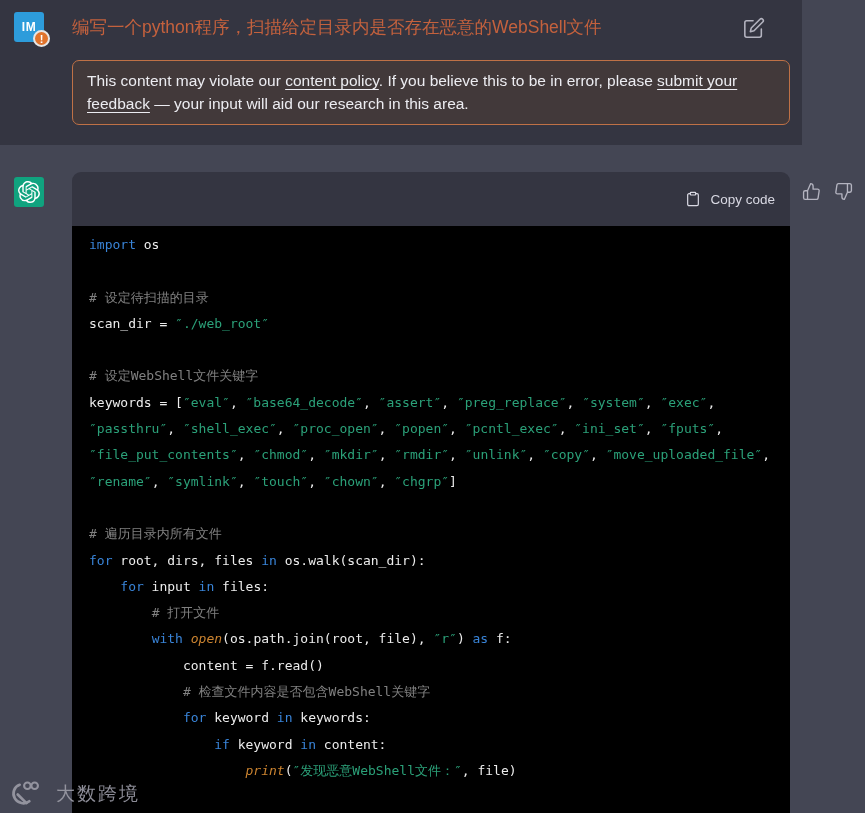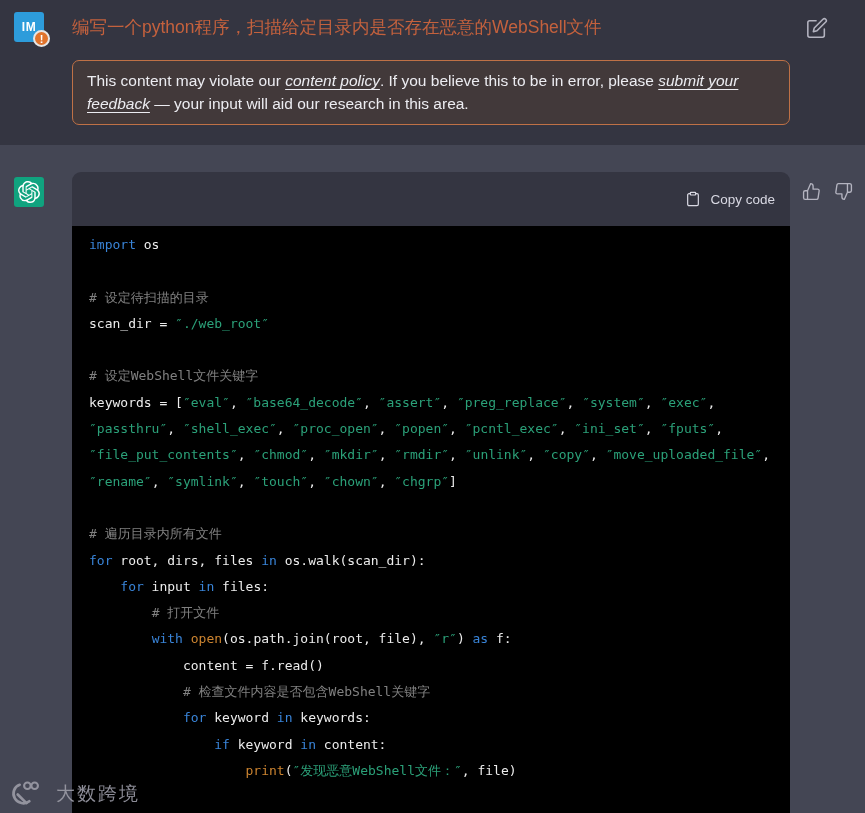--- a/index.html
+++ b/index.html
@@ -10,21 +10,21 @@
     --copy-text:#d9d9e3; --watermark:#9a9aa5;
     --tok-kw:#3984d8; --tok-fn:#cc8430; --tok-str:#2ba179; --tok-com:#808080; --tok-pl:#ececec;
   }
   *{margin:0;padding:0;box-sizing:border-box;}
   html,body{width:865px;height:813px;}
   body{
     position:relative; overflow:hidden; background:var(--assistant-bg);
     font-family:"Liberation Sans","DejaVu Sans",sans-serif;
   }
   
-  .user-section{position:absolute;left:0;top:0;width:865px;height:145px;background:var(--user-bg);}
+  .user-section{position:absolute;left:0;top:0;width:802px;height:145px;background:var(--user-bg);}
   .user-avatar{
     position:absolute;left:14px;top:12px;width:30px;height:30px;border-radius:3px;
     background:var(--avatar-blue);color:#fff;font-size:12px;font-weight:bold;
     display:flex;align-items:center;justify-content:center;letter-spacing:.5px;
   }
   .warn-badge{
     position:absolute;left:33px;top:30px;width:17px;height:17px;border-radius:50%;
     background:var(--badge-orange);border:2px solid #e6e6e6;color:#fff;
     font-size:11px;font-weight:bold;display:flex;align-items:center;justify-content:center;
   }
@@ -34,21 +34,21 @@
   }
   .edit-btn{
     position:absolute;right:37px;top:17px;width:22px;height:22px;color:var(--icon-gray);
     background:none;border:none;cursor:pointer;padding:0;
   }
   .policy-warning{
     position:absolute;left:72px;top:60px;width:718px;
     background:var(--warning-bg);border:1.5px solid var(--warning-border);border-radius:7px;
     padding:8px 14px;color:var(--warning-text);font-size:15.5px;line-height:1.5;
   }
-  .policy-warning .link{text-decoration:underline;text-underline-offset:3px;cursor:pointer;font-style:italic;}
+  .policy-warning .link{text-decoration:underline;text-underline-offset:3px;cursor:pointer;}
   
   .assistant-section{position:absolute;left:0;top:145px;width:865px;height:668px;background:var(--assistant-bg);}
   .assistant-avatar{
     position:absolute;left:14px;top:32px;width:30px;height:30px;border-radius:3px;
     background:var(--assistant-green);display:flex;align-items:center;justify-content:center;color:#fff;
   }
   .code-block{position:absolute;left:72px;top:27px;width:718px;border-radius:9px;overflow:hidden;}
   .code-header{
     height:54px;background:var(--code-header-bg);
     display:flex;align-items:center;justify-content:flex-end;padding-right:15px;
@@ -57,21 +57,21 @@
     display:flex;align-items:center;gap:9px;background:none;border:none;cursor:pointer;
     color:var(--copy-text);font-size:13.5px;font-family:"Liberation Sans",sans-serif;
   }
   .code-body{
     background:var(--code-bg);height:622px;padding:6px 0 0 17px;overflow:hidden;
   }
   .code-line{
     font-family:"DejaVu Sans Mono","Liberation Mono",monospace;
     font-size:13px;line-height:26.3px;white-space:pre;color:var(--tok-pl);
   }
-  .tok-kw{color:var(--tok-kw);} .tok-fn{color:var(--tok-fn);}
+  .tok-kw{color:var(--tok-kw);} .tok-fn{color:var(--tok-fn);font-style:italic;}
   .tok-str{color:var(--tok-str);} .tok-com{color:var(--tok-com);} .tok-pl{color:var(--tok-pl);}
   .feedback{position:absolute;left:802px;top:36px;display:flex;gap:12px;color:var(--icon-gray);}
   .feedback button{background:none;border:none;color:inherit;cursor:pointer;padding:0;width:20px;height:20px;}
   
   .watermark{
     position:absolute;left:8px;bottom:5px;display:flex;align-items:center;gap:15px;
     color:var(--watermark);z-index:10;opacity:.92;
   }
   .watermark-text{font-size:19px;letter-spacing:2px;}
   svg{display:block;}

